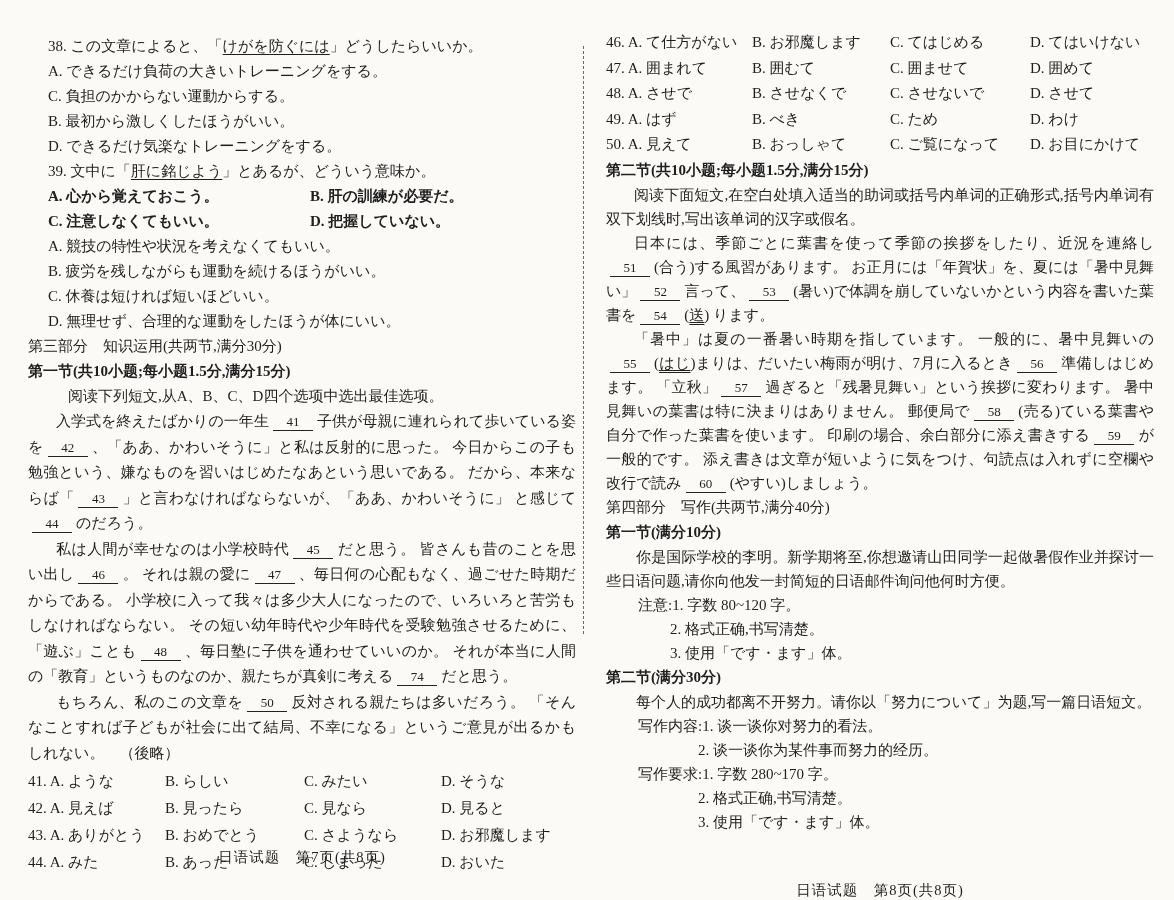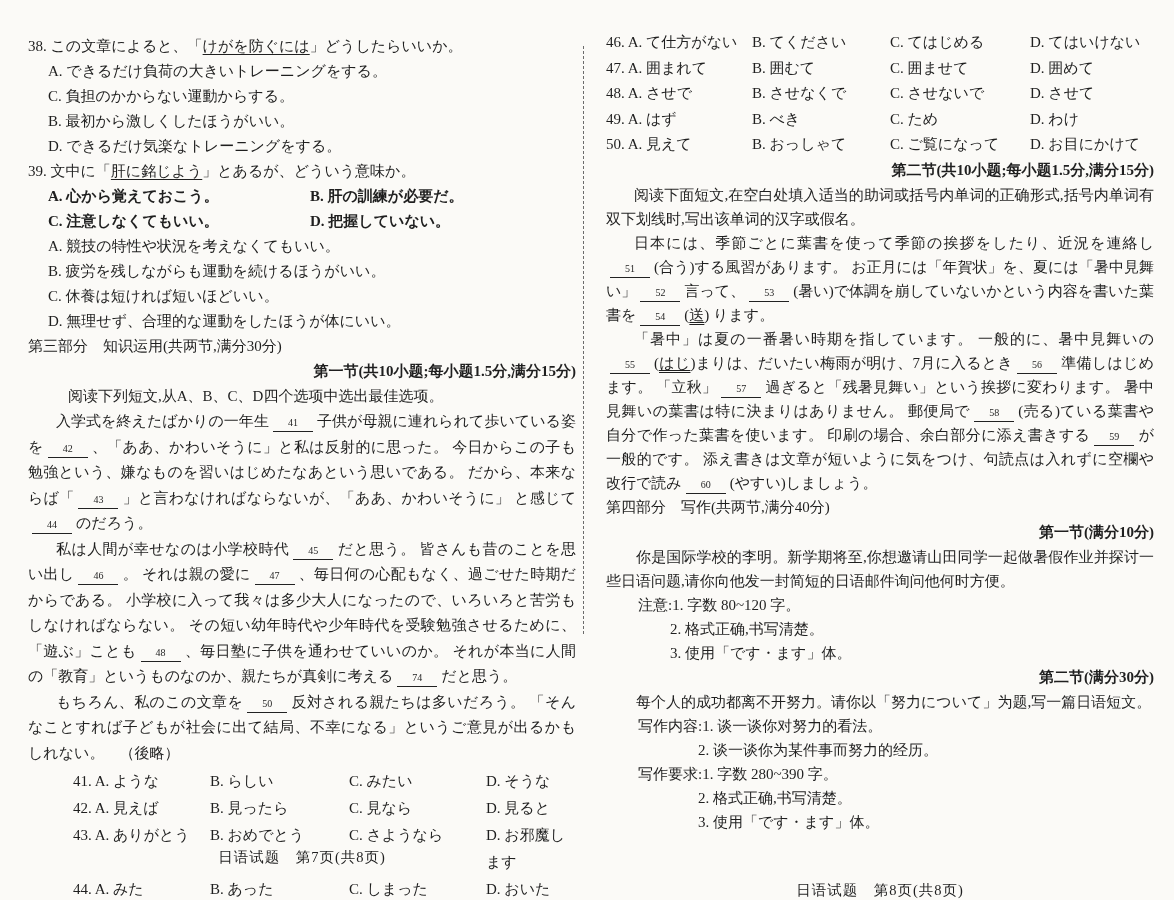--- a/index.html
+++ b/index.html
@@ -7,34 +7,34 @@
     width:1174px;height:900px;position:relative;overflow:hidden;
     background:#fbfaf7;color:#1f1f1f;
     font-family:"Liberation Serif","DejaVu Serif",serif;
     font-size:15px;
   }
   .col{position:absolute;top:34px;width:548px;}
   .col-left{left:28px;}
   .col-right{left:606px;top:30px;}
   .divider{position:absolute;left:583px;top:46px;height:588px;width:0;
     border-left:1.6px dashed #6b6b6b;}
-  .q-line{line-height:25px;white-space:nowrap;}
+  .q-line{line-height:25px;white-space:nowrap;margin-left:20px;}
   .q-opt{padding-left:20px;line-height:25px;white-space:nowrap;}
   .grid2 .row{display:grid;grid-template-columns:262px 1fr;padding-left:20px;line-height:25px;font-weight:bold;}
   .sec-title{font-weight:normal;line-height:25px;white-space:nowrap;}
-  .sec-sub{font-weight:bold;line-height:25px;white-space:nowrap;text-align:right;}
+  .sec-sub{font-weight:bold;line-height:25px;white-space:nowrap;}
   .instr-left{padding-left:40px;line-height:25px;white-space:nowrap;}
   .passage{line-height:25.5px;text-align:justify;text-indent:28px;margin:0;}
   .passage-r{line-height:24px;text-align:justify;text-indent:28px;margin:0;}
   .grid4 .row{display:grid;line-height:27px;}
-  .grid4-left .row{grid-template-columns:137px 139px 137px 1fr;margin-left:45px;}
+  .grid4-left .row{grid-template-columns:137px 139px 137px 1fr;}
   .grid4-right .row{grid-template-columns:146px 138px 140px 1fr;line-height:25.5px;}
   .blank{
     display:inline-block;min-width:34px;text-align:center;
-    border-bottom:1px solid #222;font-size:10px;line-height:15px;
+    border-bottom:1px solid #222;font-size:13px;line-height:15px;
     padding:0 3px 1px 3px;margin:0 4px;text-indent:0;
   }
   .uline{text-decoration:underline;text-underline-offset:3px;}
   .dline{text-decoration:underline double;text-underline-offset:2px;}
   .note-l1{padding-left:32px;line-height:24px;white-space:nowrap;}
   .note-l2{padding-left:64px;line-height:24px;white-space:nowrap;}
   .note2-l2{padding-left:92px;line-height:24px;white-space:nowrap;}
   .wbody{line-height:24px;text-align:justify;text-indent:30px;margin:0;}
   .footer{position:absolute;top:848px;width:548px;text-align:center;
     font-size:14.5px;letter-spacing:1px;}
@@ -109,21 +109,21 @@
         <span class="cell">C. しまった</span>
         <span class="cell">D. おいた</span>
       </div>
     </div>
 </div>
 
 <div class="col col-right">
   <div class="grid4 grid4-right">
       <div class="row">
         <span class="cell">46. A. て仕方がない</span>
-        <span class="cell">B. てください</span>
+        <span class="cell">B. お邪魔します</span>
         <span class="cell">C. てはじめる</span>
         <span class="cell">D. てはいけない</span>
       </div>
       <div class="row">
         <span class="cell">47. A. 囲まれて</span>
         <span class="cell">B. 囲むて</span>
         <span class="cell">C. 囲ませて</span>
         <span class="cell">D. 囲めて</span>
       </div>
       <div class="row">
@@ -152,19 +152,19 @@
   <div class="sec-title">第四部分　写作(共两节,满分40分)</div>
   <div class="sec-sub">第一节(满分10分)</div>
   <p class="wbody">你是国际学校的李明。新学期将至,你想邀请山田同学一起做暑假作业并探讨一些日语问题,请你向他发一封简短的日语邮件询问他何时方便。</p>
   <div class="note-l1">注意:1. 字数 80~120 字。</div>
   <div class="note-l2">2. 格式正确,书写清楚。</div>
   <div class="note-l2">3. 使用「です・ます」体。</div>
   <div class="sec-sub">第二节(满分30分)</div>
   <p class="wbody">每个人的成功都离不开努力。请你以「努力について」为题,写一篇日语短文。</p>
   <div class="note-l1">写作内容:1. 谈一谈你对努力的看法。</div>
   <div class="note2-l2">2. 谈一谈你为某件事而努力的经历。</div>
-  <div class="note-l1">写作要求:1. 字数 280~390 字。</div>
+  <div class="note-l1">写作要求:1. 字数 280~170 字。</div>
   <div class="note2-l2">2. 格式正确,书写清楚。</div>
   <div class="note2-l2">3. 使用「です・ます」体。</div>
 </div>
 
 <div class="footer footer-left">日语试题　第7页(共8页)</div>
 <div class="footer footer-right">日语试题　第8页(共8页)</div>
 
 </body></html>

